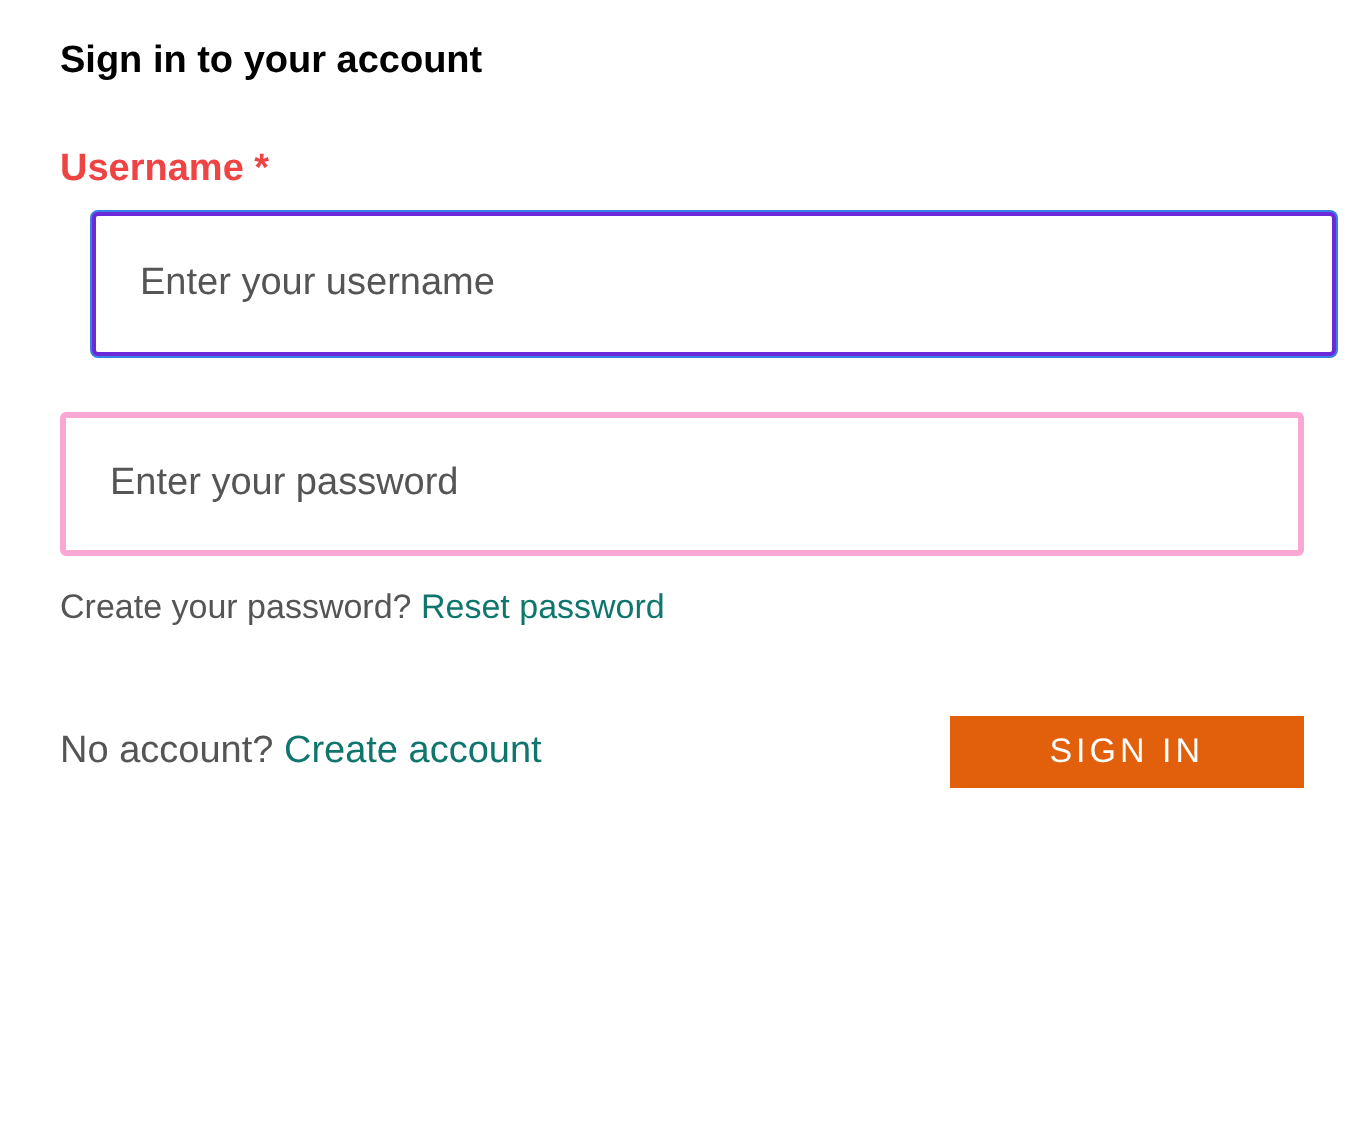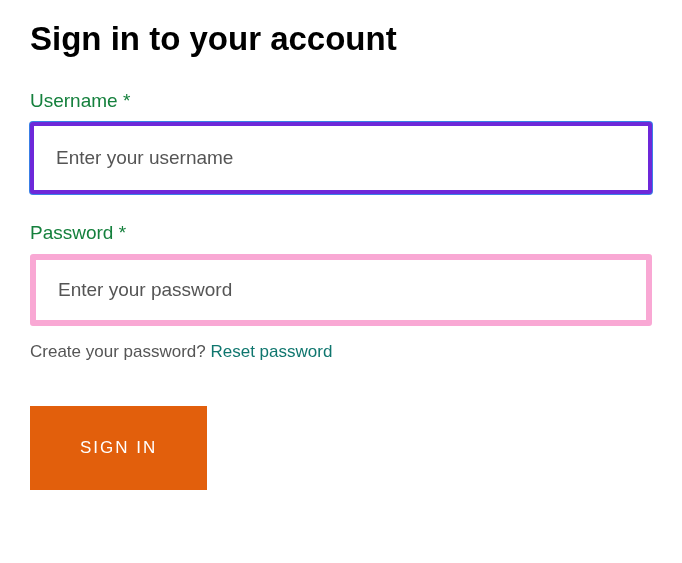--- a/index.html
+++ b/index.html
@@ -9,50 +9,51 @@
     }
     body {
       font-family: -apple-system, BlinkMacSystemFont, "Segoe UI", Helvetica, Arial, sans-serif;
       width: 682px;
       height: 563px;
       padding: 20px 30px;
       background: #fff;
       color: #000;
     }
     .title {
-      font-size: 33px;
+      font-size: 19px;
       font-weight: 700;
       margin-bottom: 32px;
       color: #000;
     }
     .field-label {
       font-size: 19px;
-      font-weight: 400;
-      color: #15803d;
+      font-weight: 700;
+      color: #ef4444;
       margin-bottom: 10px;
     }
     .input {
       width: 100%;
       height: 72px;
       font-size: 19px;
       padding: 0 22px;
-      border: 6px solid #f9a8d4;
+      border: 3px solid #f9a8d4;
       border-radius: 3px;
       outline: none;
       color: #333;
       background: #fff;
       font-family: inherit;
     }
     .input::placeholder {
       color: #555;
       opacity: 1;
     }
     .input.focused {
-      border: 4px solid #6d28d9;
+      border: 2px solid #6d28d9;
       box-shadow: 0 0 0 1px #3a7fe6;
+      margin-left: 16px;
     }
     .field-group {
       margin-bottom: 28px;
     }
     .helper-line {
       font-size: 17px;
       color: #555;
       margin-top: -12px;
       margin-bottom: 44px;
     }
@@ -70,39 +71,41 @@
       font-size: 19px;
       color: #555;
     }
     .signin-btn {
       background: #e25f0c;
       color: #fff;
       border: none;
       font-size: 17px;
       letter-spacing: 2px;
       font-weight: 400;
-      padding: 32px 50px;
+      padding: 8px 50px;
       cursor: pointer;
       font-family: inherit;
     }
   </style>
 </head>
 <body>
 
 <h1 class="title">Sign in to your account</h1>
 
 <div class="field-group">
   <div class="field-label">Username *</div>
   <input type="text" class="input focused" autofocus="" placeholder="Enter your username" style="">
 </div>
 
 <div class="field-group">
-  <div class="field-label">Password *</div>
   <input type="password" class="input" placeholder="Enter your password" style="">
 </div>
 
 <div class="helper-line">
   <span>Create your password? </span><a class="link">Reset password</a>
 </div>
 
 <div class="bottom-row">
+  <div class="no-account">
+    <span>No account? </span><a class="link">Create account</a>
+  </div>
   <button class="signin-btn">SIGN IN</button>
 </div>
 
 </body></html>

